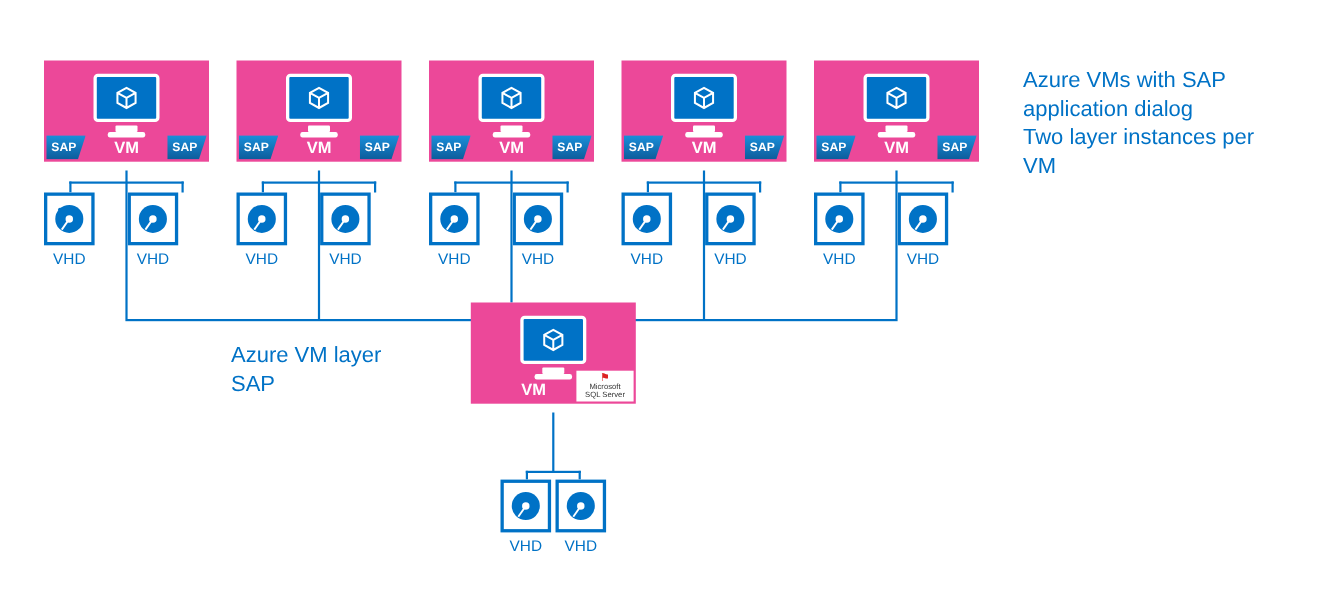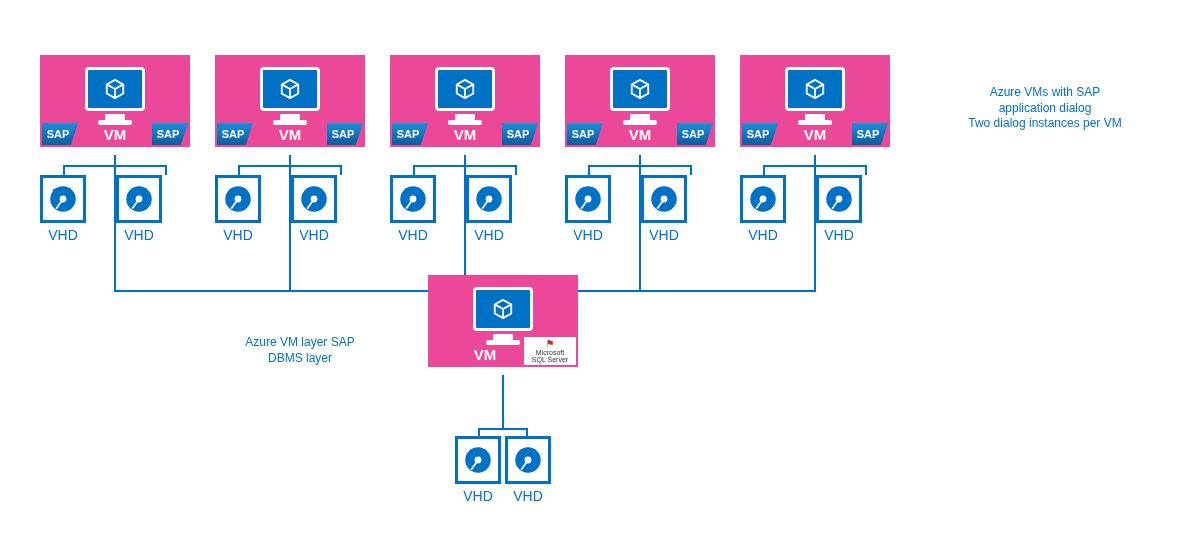--- a/index.html
+++ b/index.html
@@ -120,24 +120,22 @@
   .vhd-disk svg { width: 34px; height: 34px; }
   .vhd-label {
     color: #0072c6;
     font-size: 14px;
     margin-top: 4px;
     font-weight: 400;
   }
   .annotation {
     position: absolute;
     color: #0072c6;
-    font-size: 12px;
-    text-align: center;
+    font-size: 20px;
     line-height: 1.3;
-    margin-top: 25px;
   }
   .line {
     position: absolute;
     background: #0072c6;
   }
   .hline { height: 2px; }
   .vline { width: 2px; }
 </style>
 </head>
 <body>
@@ -389,21 +387,20 @@
             <rect x="19" y="20" width="2" height="14" fill="#fff" transform="rotate(35 20 20)"></rect>
           </svg>
         </div>
         <div class="vhd-label">VHD</div>
       </div>
   </div>
 
   <div class="annotation" style="left:930px; top:60px; width:230px;">
     <div>Azure VMs with SAP</div>
     <div>application dialog</div>
-    <div>Two dialog instances per VM</div>
+    <div>Two layer instances per VM</div>
   </div>
 
   <div class="annotation" style="left:210px; top:310px; width:180px;">
     <div>Azure VM layer SAP</div>
-    <div>DBMS layer</div>
   </div>
 
 </div>
 
 </body></html>

